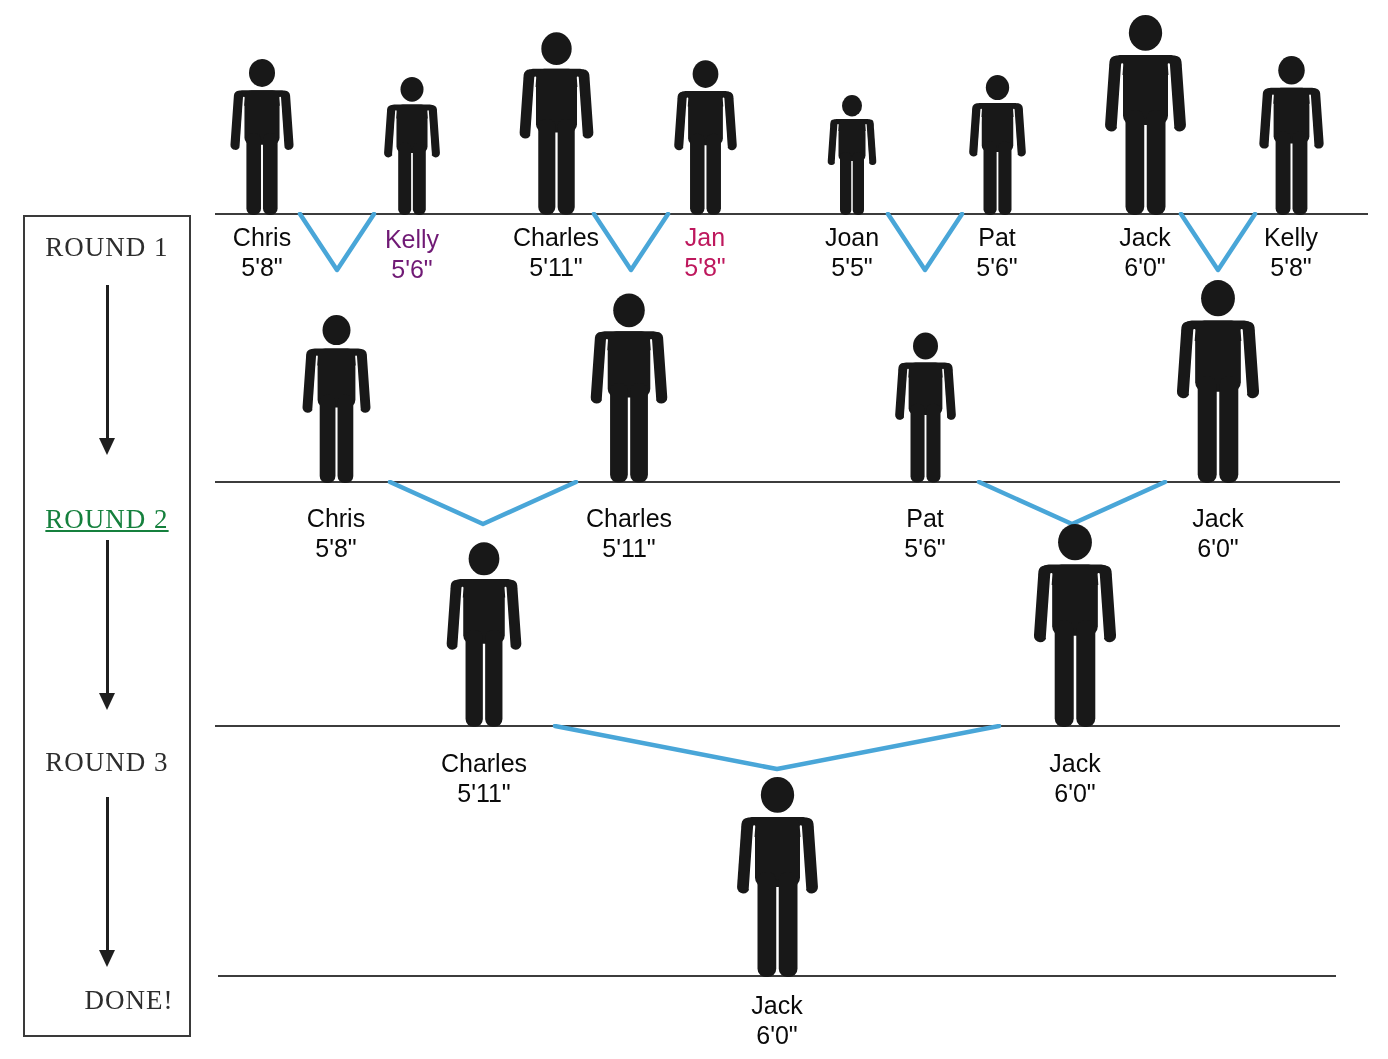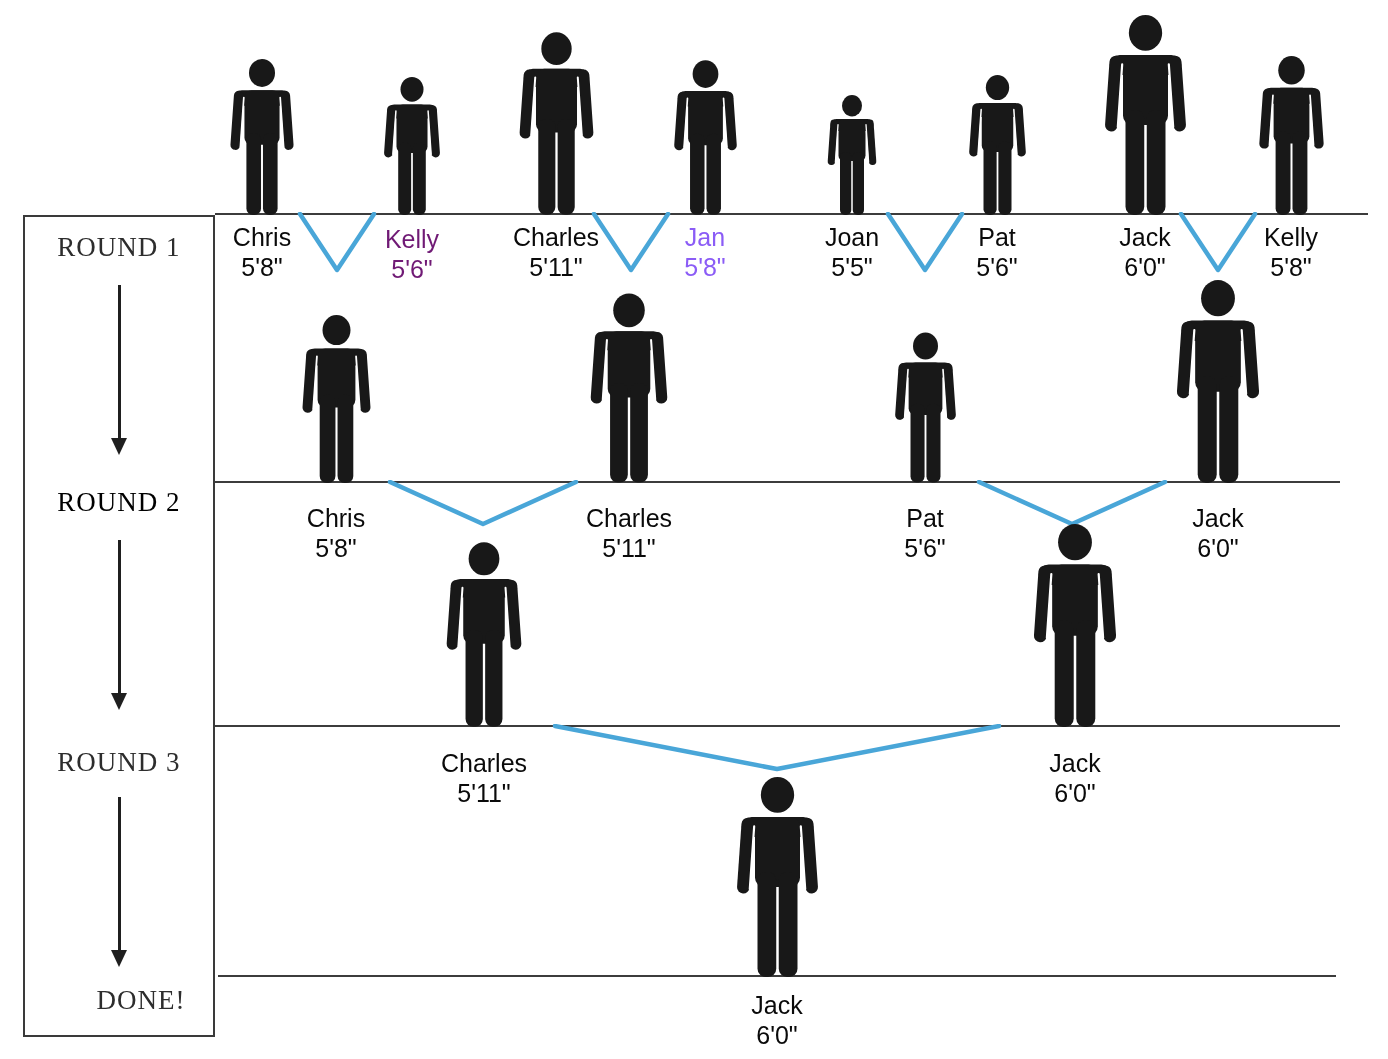--- a/index.html
+++ b/index.html
@@ -21,23 +21,23 @@
     font-size:27px;line-height:32px;letter-spacing:1px;
   }
   .side-arrow{position:absolute;left:50%;transform:translateX(-50%);display:flex;flex-direction:column;align-items:center;}
   .side-arrow .shaft{width:3px;}
   .side-arrow .head{width:0;height:0;border-left:8px solid transparent;border-right:8px solid transparent;}
 </style>
 </head>
 <body>
 
 <div class="canvas">
-  <div class="sidebar-box" id="sidebar" style="left: 23px; top: 215px; width: 192px; height: 822px; border: 2px solid rgb(58, 58, 58);">
+  <div class="sidebar-box" id="sidebar" style="left: 23px; top: 215px; width: 168px; height: 822px; border: 2px solid rgb(58, 58, 58);">
       <div class="side-label" style="top: 14px; color: rgb(45, 45, 45);">ROUND 1</div>
-      <div class="side-label" style="top: 269px; color: #000000;">ROUND 2</div>
+      <div class="side-label" style="top: 286px; color: #15803d; text-decoration: underline;">ROUND 2</div>
       <div class="side-label" style="top: 529px; color: rgb(45, 45, 45);">ROUND 3</div>
       <div class="side-label" style="top: 767px; color: rgb(45, 45, 45); padding-left: 22px;">DONE!</div>
       <div class="side-arrow" style="top: 68px;">
         <div class="shaft" style="height: 153px; background: rgb(31, 31, 31);"></div>
         <div class="head" style="border-top: 17px solid rgb(31, 31, 31);"></div>
       </div>
       <div class="side-arrow" style="top: 323px;">
         <div class="shaft" style="height: 153px; background: rgb(31, 31, 31);"></div>
         <div class="head" style="border-top: 17px solid rgb(31, 31, 31);"></div>
       </div>
@@ -109,21 +109,21 @@
         <ellipse cx="52" cy="21.5" rx="20" ry="21.5" fill="#181818"></ellipse>
         <rect x="9" y="48" width="86" height="24" rx="12" fill="#181818"></rect>
         <rect x="9" y="49" width="15" height="91" rx="7.5" fill="#181818" transform="rotate(4 16.5 53)"></rect>
         <rect x="80" y="49" width="15" height="91" rx="7.5" fill="#181818" transform="rotate(-4 87.5 53)"></rect>
         <rect x="25" y="48" width="54" height="84" rx="11" fill="#181818"></rect>
         <rect x="22.8" y="58" width="2.6" height="78" rx="1.3" fill="#fff" transform="rotate(4 24 58)"></rect>
         <rect x="78.6" y="58" width="2.6" height="78" rx="1.3" fill="#fff" transform="rotate(-4 80 58)"></rect>
         <rect x="28" y="114" width="22.5" height="126" rx="10" fill="#181818"></rect>
         <rect x="53.5" y="114" width="22.5" height="126" rx="10" fill="#181818"></rect>
       </svg>
-      <div class="person-label" style="left: 620px; top: 222px; color: #8b5cf6;">
+      <div class="person-label" style="left: 620px; top: 222px; color: #be185d;">
         <div>Jan</div>
         <div>5'8"</div>
       </div>
       <svg viewBox="0 0 104 240" width="52" height="120" class="figure" style="left: 826px; top: 95px;">
         <ellipse cx="52" cy="21.5" rx="20" ry="21.5" fill="#181818"></ellipse>
         <rect x="9" y="48" width="86" height="24" rx="12" fill="#181818"></rect>
         <rect x="9" y="49" width="15" height="91" rx="7.5" fill="#181818" transform="rotate(4 16.5 53)"></rect>
         <rect x="80" y="49" width="15" height="91" rx="7.5" fill="#181818" transform="rotate(-4 87.5 53)"></rect>
         <rect x="25" y="48" width="54" height="84" rx="11" fill="#181818"></rect>
         <rect x="22.8" y="58" width="2.6" height="78" rx="1.3" fill="#fff" transform="rotate(4 24 58)"></rect>

